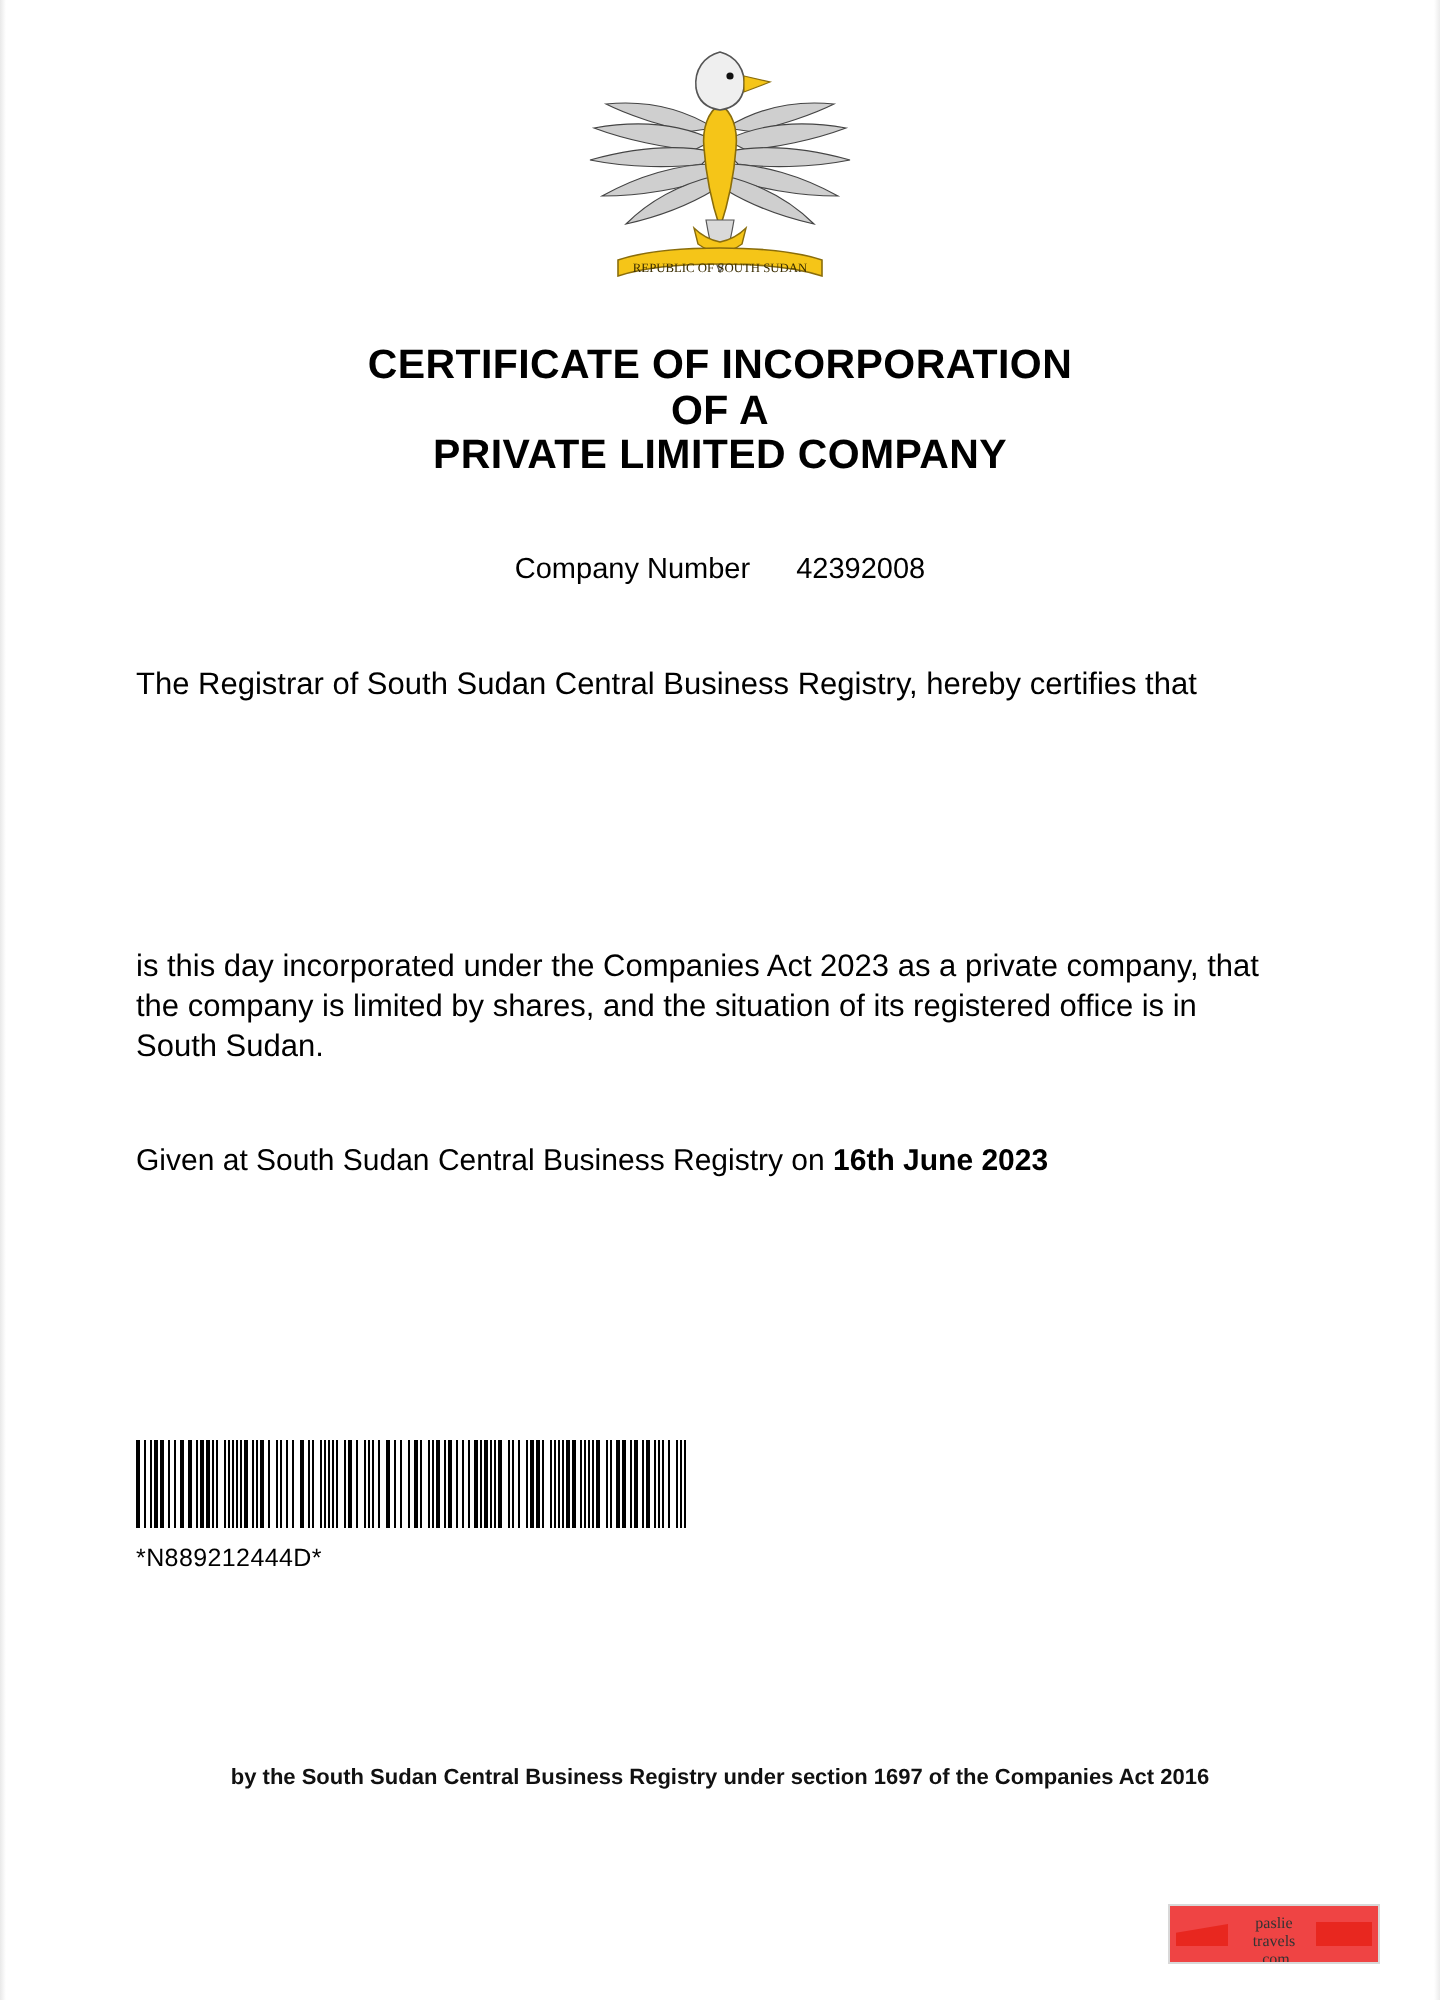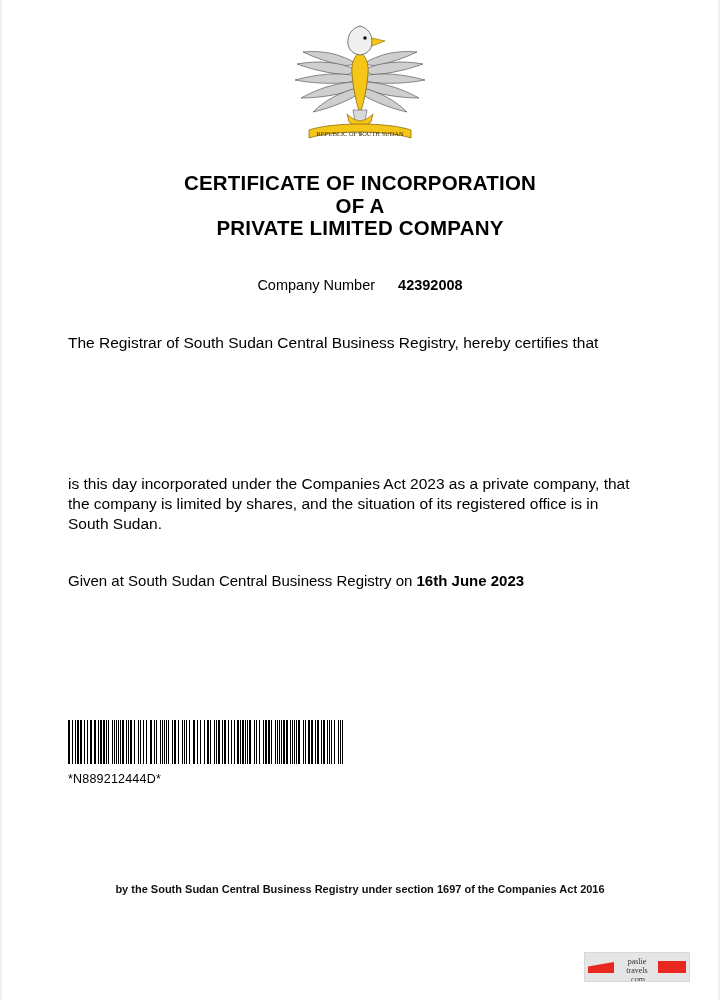--- a/index.html
+++ b/index.html
@@ -67,21 +67,21 @@
   }
   .title-line { display: block; }
 
   .company-number {
     position: absolute;
     left: 0; right: 0;
     top: 277px;
     text-align: center;
     font-size: 14.5px;
   }
-  .company-number b { font-weight: bold; margin-left: 19px; }
+  .company-number b { font-weight: normal; margin-left: 19px; }
 
   
   .body-text {
     position: absolute;
     left: 68px;
     width: 574px;
     font-size: 15.5px;
     line-height: 20px;
   }
   .registrar {
@@ -141,21 +141,21 @@
   }
 
   
   .stamp {
     position: absolute;
     right: 30px;
     bottom: 18px;
     width: 104px;
     height: 28px;
     border: 1px solid #d8d8d8;
-    background: #e5e5e5;
+    background: #ef4444;
     display: flex;
     align-items: center;
     justify-content: flex-end;
     overflow: hidden;
   }
   .stamp-inner {
     position: relative;
     width: 100%;
     height: 100%;
   }

